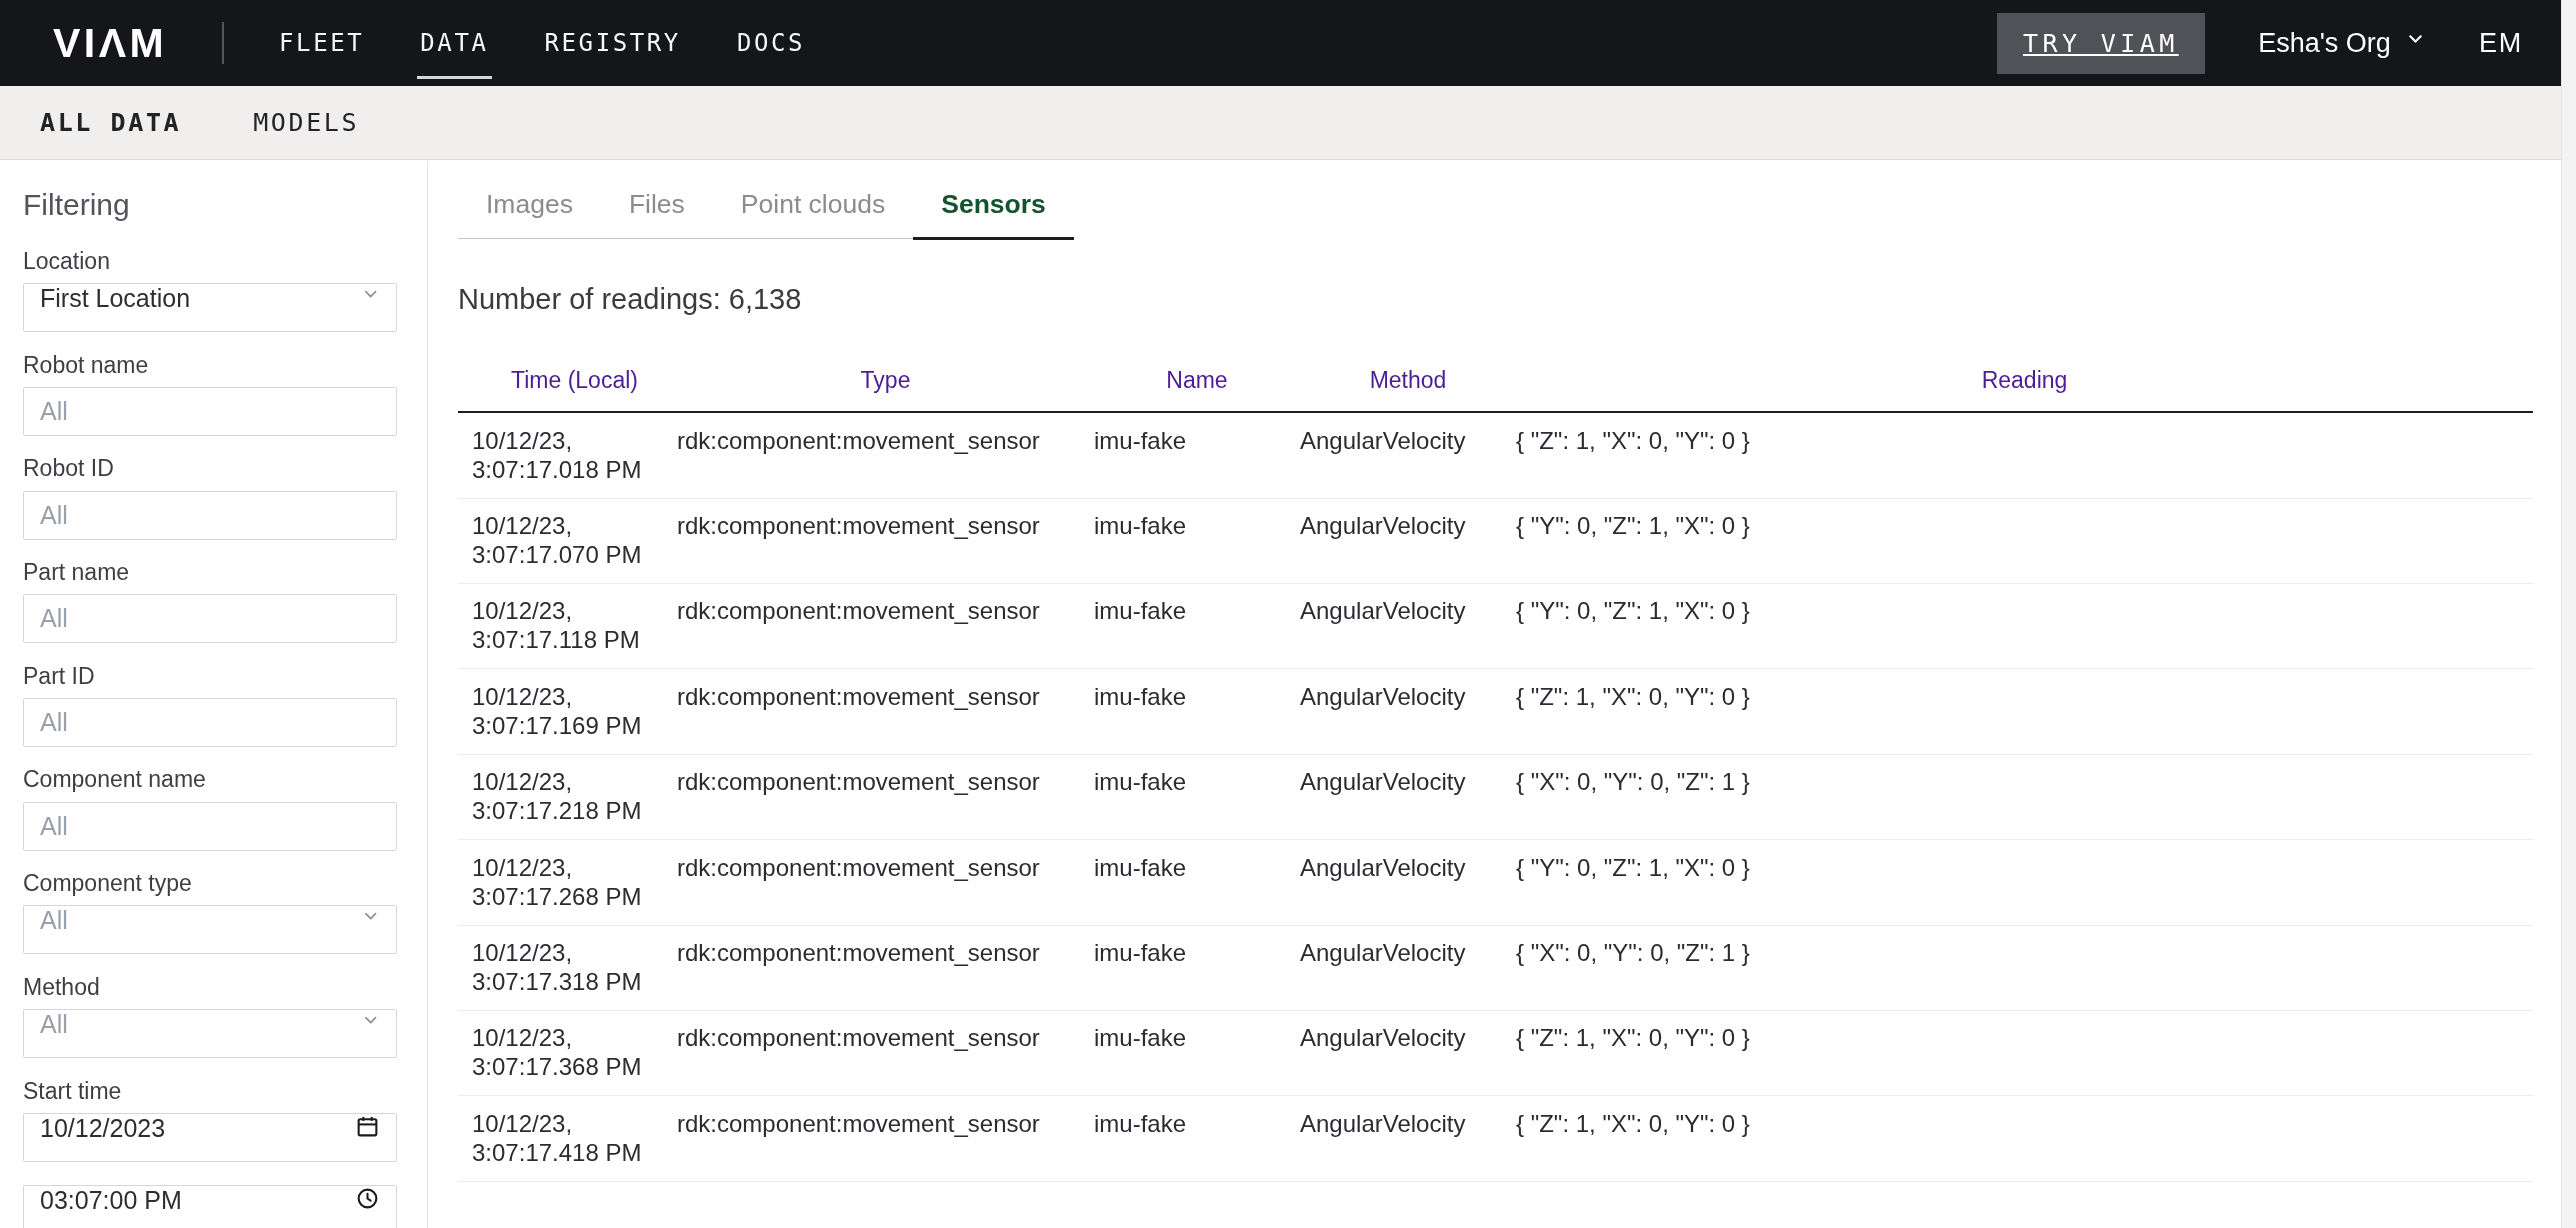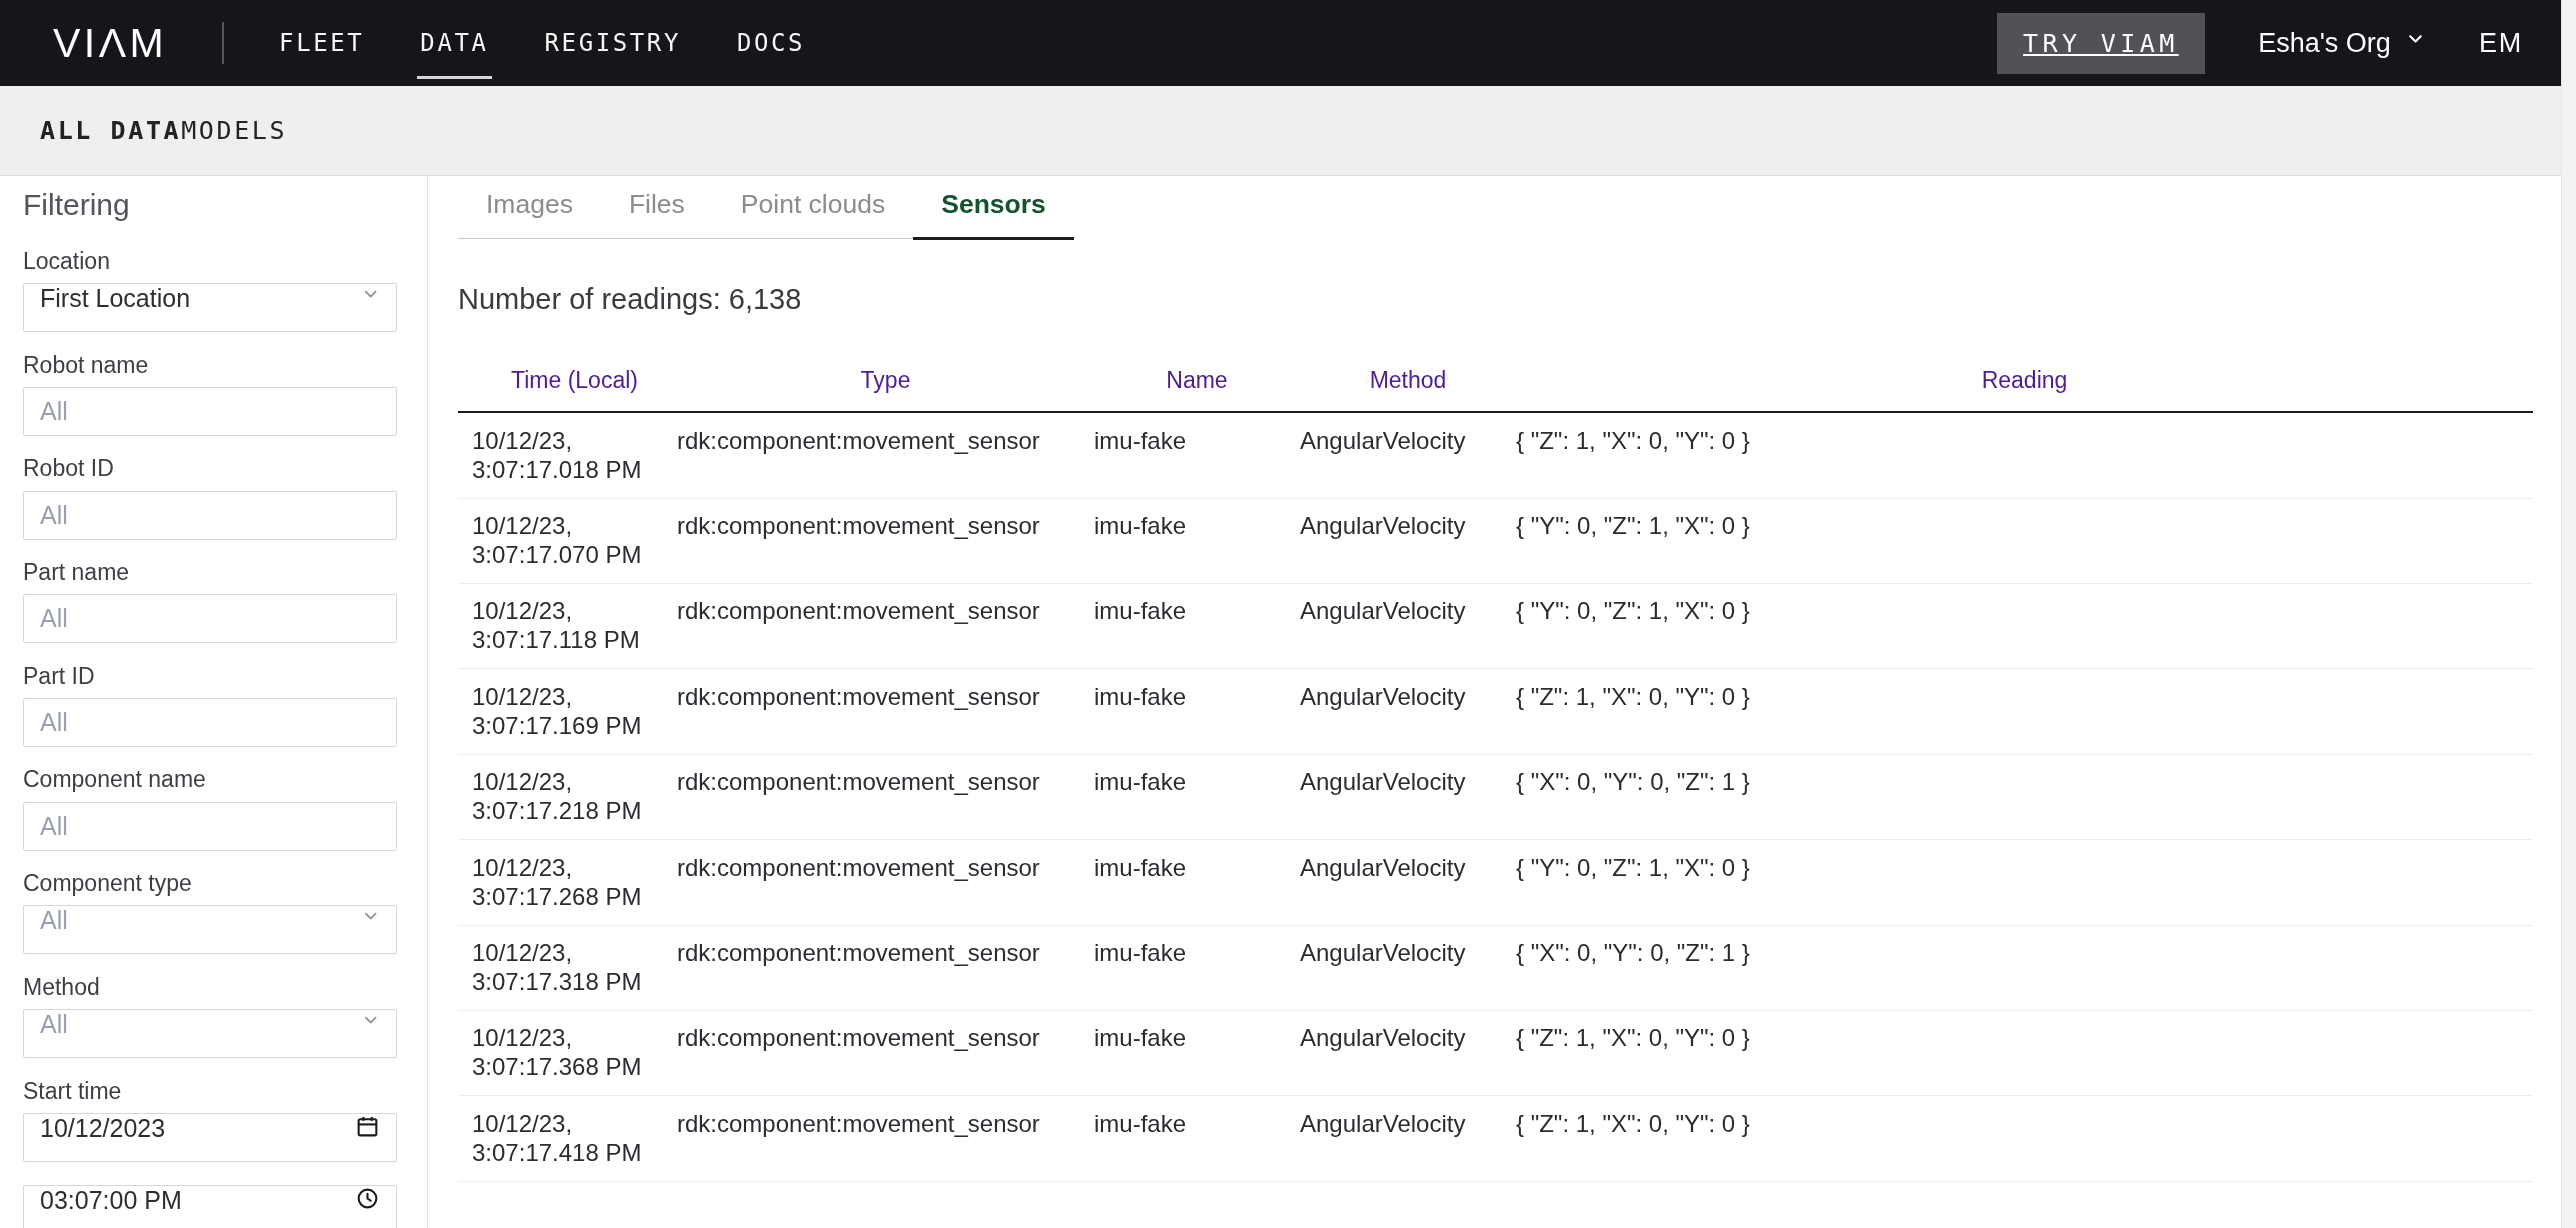--- a/index.html
+++ b/index.html
@@ -8,21 +8,21 @@
     background:#ffffff; font-family:"Liberation Sans", sans-serif;
     -webkit-font-smoothing:antialiased;
   }
 
   
   .topnav {
     position:absolute; top:0; left:0; width:100%; height:86px;
     background:#151619; display:flex; align-items:center;
     padding:0 39px 0 53px; box-sizing:border-box; z-index:5;
   }
-  .logo { color:#fff; font-size:41px; font-weight:400; letter-spacing:3.5px; }
+  .logo { color:#fff; font-size:41px; font-weight:700; letter-spacing:3.5px; }
   .nav-divider { width:1.8px; height:42px; background:#54555a; margin:0 55px; flex:none; }
   .nav-links { display:flex; align-items:flex-start; gap:56px; }
   .nav-link {
     font-family:"DejaVu Sans Mono", monospace; font-size:24px; letter-spacing:2.6px;
     color:#f7f7f7; text-decoration:none; position:relative; cursor:pointer;
   }
   .nav-link.active::after {
     content:""; position:absolute; left:-3.5px; right:-3.5px; bottom:-22px; height:3.5px; background:#d6d6d6;
   }
   .topnav-right { margin-left:auto; display:flex; align-items:center; gap:53px; padding-right:14px; }
@@ -31,23 +31,23 @@
     font-family:"DejaVu Sans Mono", monospace; font-size:25px; letter-spacing:4.4px;
     padding:16px 26.5px;
     text-decoration:underline;
   }
   .org { display:flex; align-items:flex-start; gap:14px; color:#fff; font-size:27px; cursor:pointer; }
   .org .chev { display:flex; color:#fff; }
   .initials { color:#fff; font-size:27px; letter-spacing:1.8px; cursor:pointer; }
 
   
   .subnav {
-    position:absolute; top:86px; left:0; width:100%; height:90px;
+    position:absolute; top:86px; left:0; width:100%; height:74px;
     background:#f0efee; border-bottom:1.8px solid #dedddd;
-    display:flex; align-items:center; padding-left:40px; box-sizing:border-box; z-index:4;
+    display:flex; align-items:center; padding-left:40px; gap:72px; box-sizing:border-box; z-index:4;
   }
   .subnav-item {
     font-family:"DejaVu Sans Mono", monospace; font-size:25px; letter-spacing:2.6px;
     color:#222327; cursor:pointer;
   }
   .subnav-item.active { font-weight:bold; }
 
   
   .page { position:absolute; top:161px; left:0; right:0; bottom:0; display:flex; }
 

